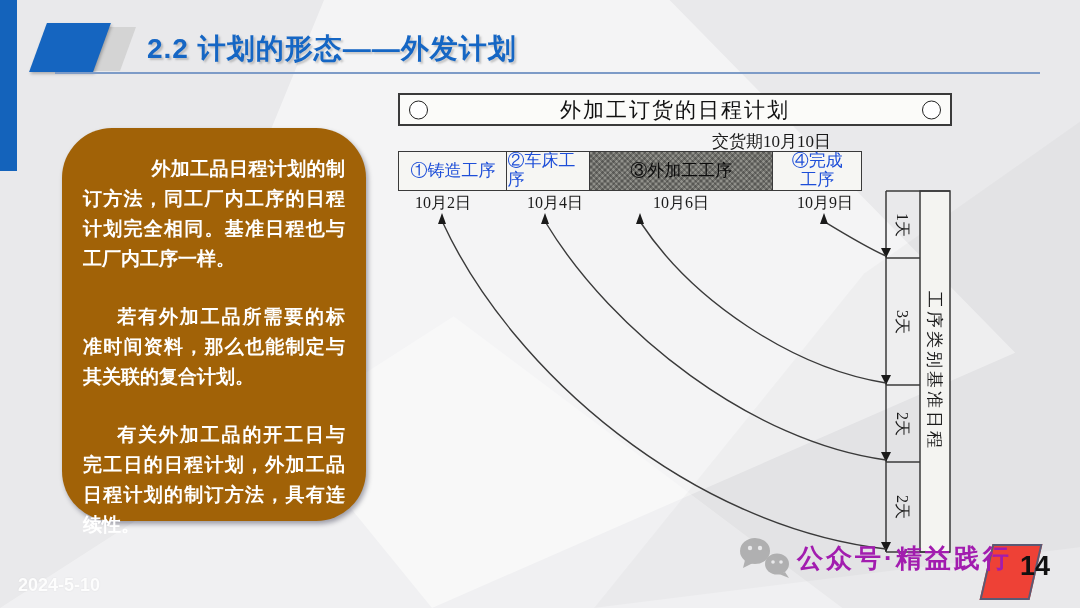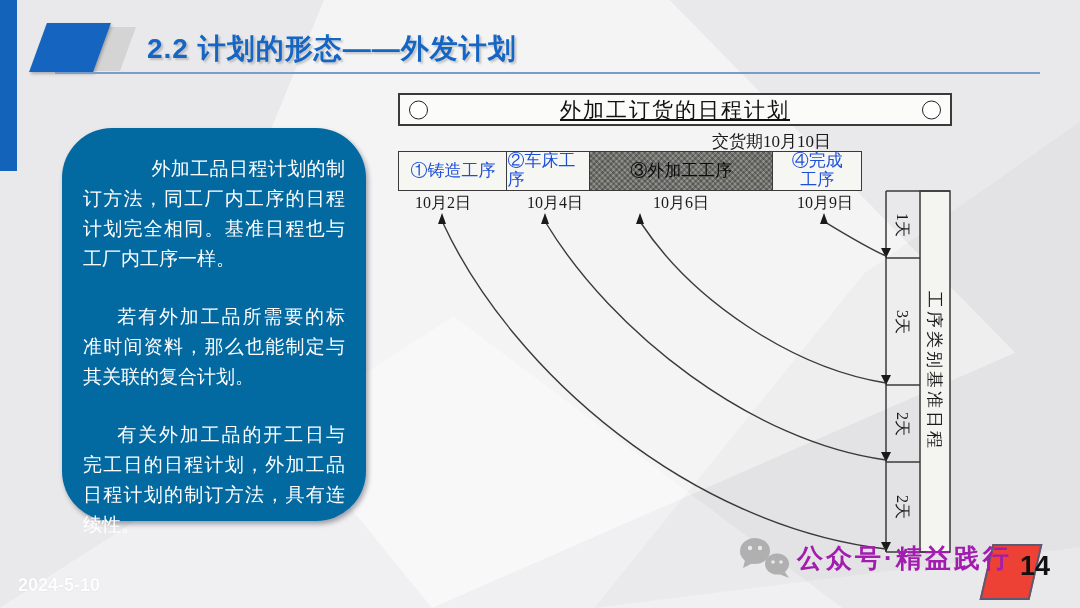--- a/index.html
+++ b/index.html
@@ -17,37 +17,37 @@
   .deco-gray{position:absolute;left:86px;top:27px;width:42px;height:44px;background:#d4d4d4;transform:skewX(-20deg);}
   .deco-blue{position:absolute;left:38px;top:23px;width:64px;height:49px;background:#1565c0;transform:skewX(-20deg);box-shadow:2px 2px 3px rgba(0,0,0,.25);}
   .title-line{position:absolute;left:55px;top:72px;width:985px;height:2px;background:#7d9bc7;}
   .page-title{
     position:absolute;left:147px;top:30px;font-size:28px;font-weight:bold;color:#1566c4;
     letter-spacing:1px;white-space:nowrap;text-shadow:2px 2px 2px rgba(110,110,110,.35);
   }
 
   .bubble{
     position:absolute;left:62px;top:128px;width:304px;height:393px;box-sizing:border-box;
-    background:#0369a1;border-radius:50px;padding:26px 21px;color:#ffffff;
-    font-weight:normal;font-size:19px;line-height:30px;text-align:justify;
+    background:#a16207;border-radius:50px;padding:26px 21px;color:#ffffff;
+    font-weight:bold;font-size:19px;line-height:30px;text-align:justify;
     box-shadow:2px 3px 5px rgba(0,0,30,.35);
   }
   .bubble p{margin:0;}
   .bubble p + p{margin-top:28px;}
   .bubble p.p1{text-indent:3.6em;}
   .bubble p.p2,.bubble p.p3{text-indent:1.8em;}
 
   .diagram-text{font-family:"Liberation Serif",serif;color:#1a1a1a;}
 
   .banner{
     position:absolute;left:398px;top:93px;width:554px;height:33px;box-sizing:border-box;
     background:#fbfbf9;border:2px solid #3a3a3a;
     display:flex;align-items:center;justify-content:center;
   }
-  .banner-title{font-family:"Liberation Serif",serif;font-size:21px;letter-spacing:2px;color:#111;text-decoration:underline;}
+  .banner-title{font-family:"Liberation Serif",serif;font-size:21px;letter-spacing:2px;color:#111;}
   .banner .hole{
     position:absolute;top:50%;transform:translateY(-50%);
     width:19px;height:19px;border-radius:50%;background:#fff;border:1.6px solid #222;box-sizing:border-box;
   }
   .banner .hole.left{left:9px;}
   .banner .hole.right{right:9px;}
 
   .delivery{position:absolute;left:712px;top:130px;font-size:17px;}
 
   .ptable{position:absolute;left:398px;top:151px;display:flex;}

